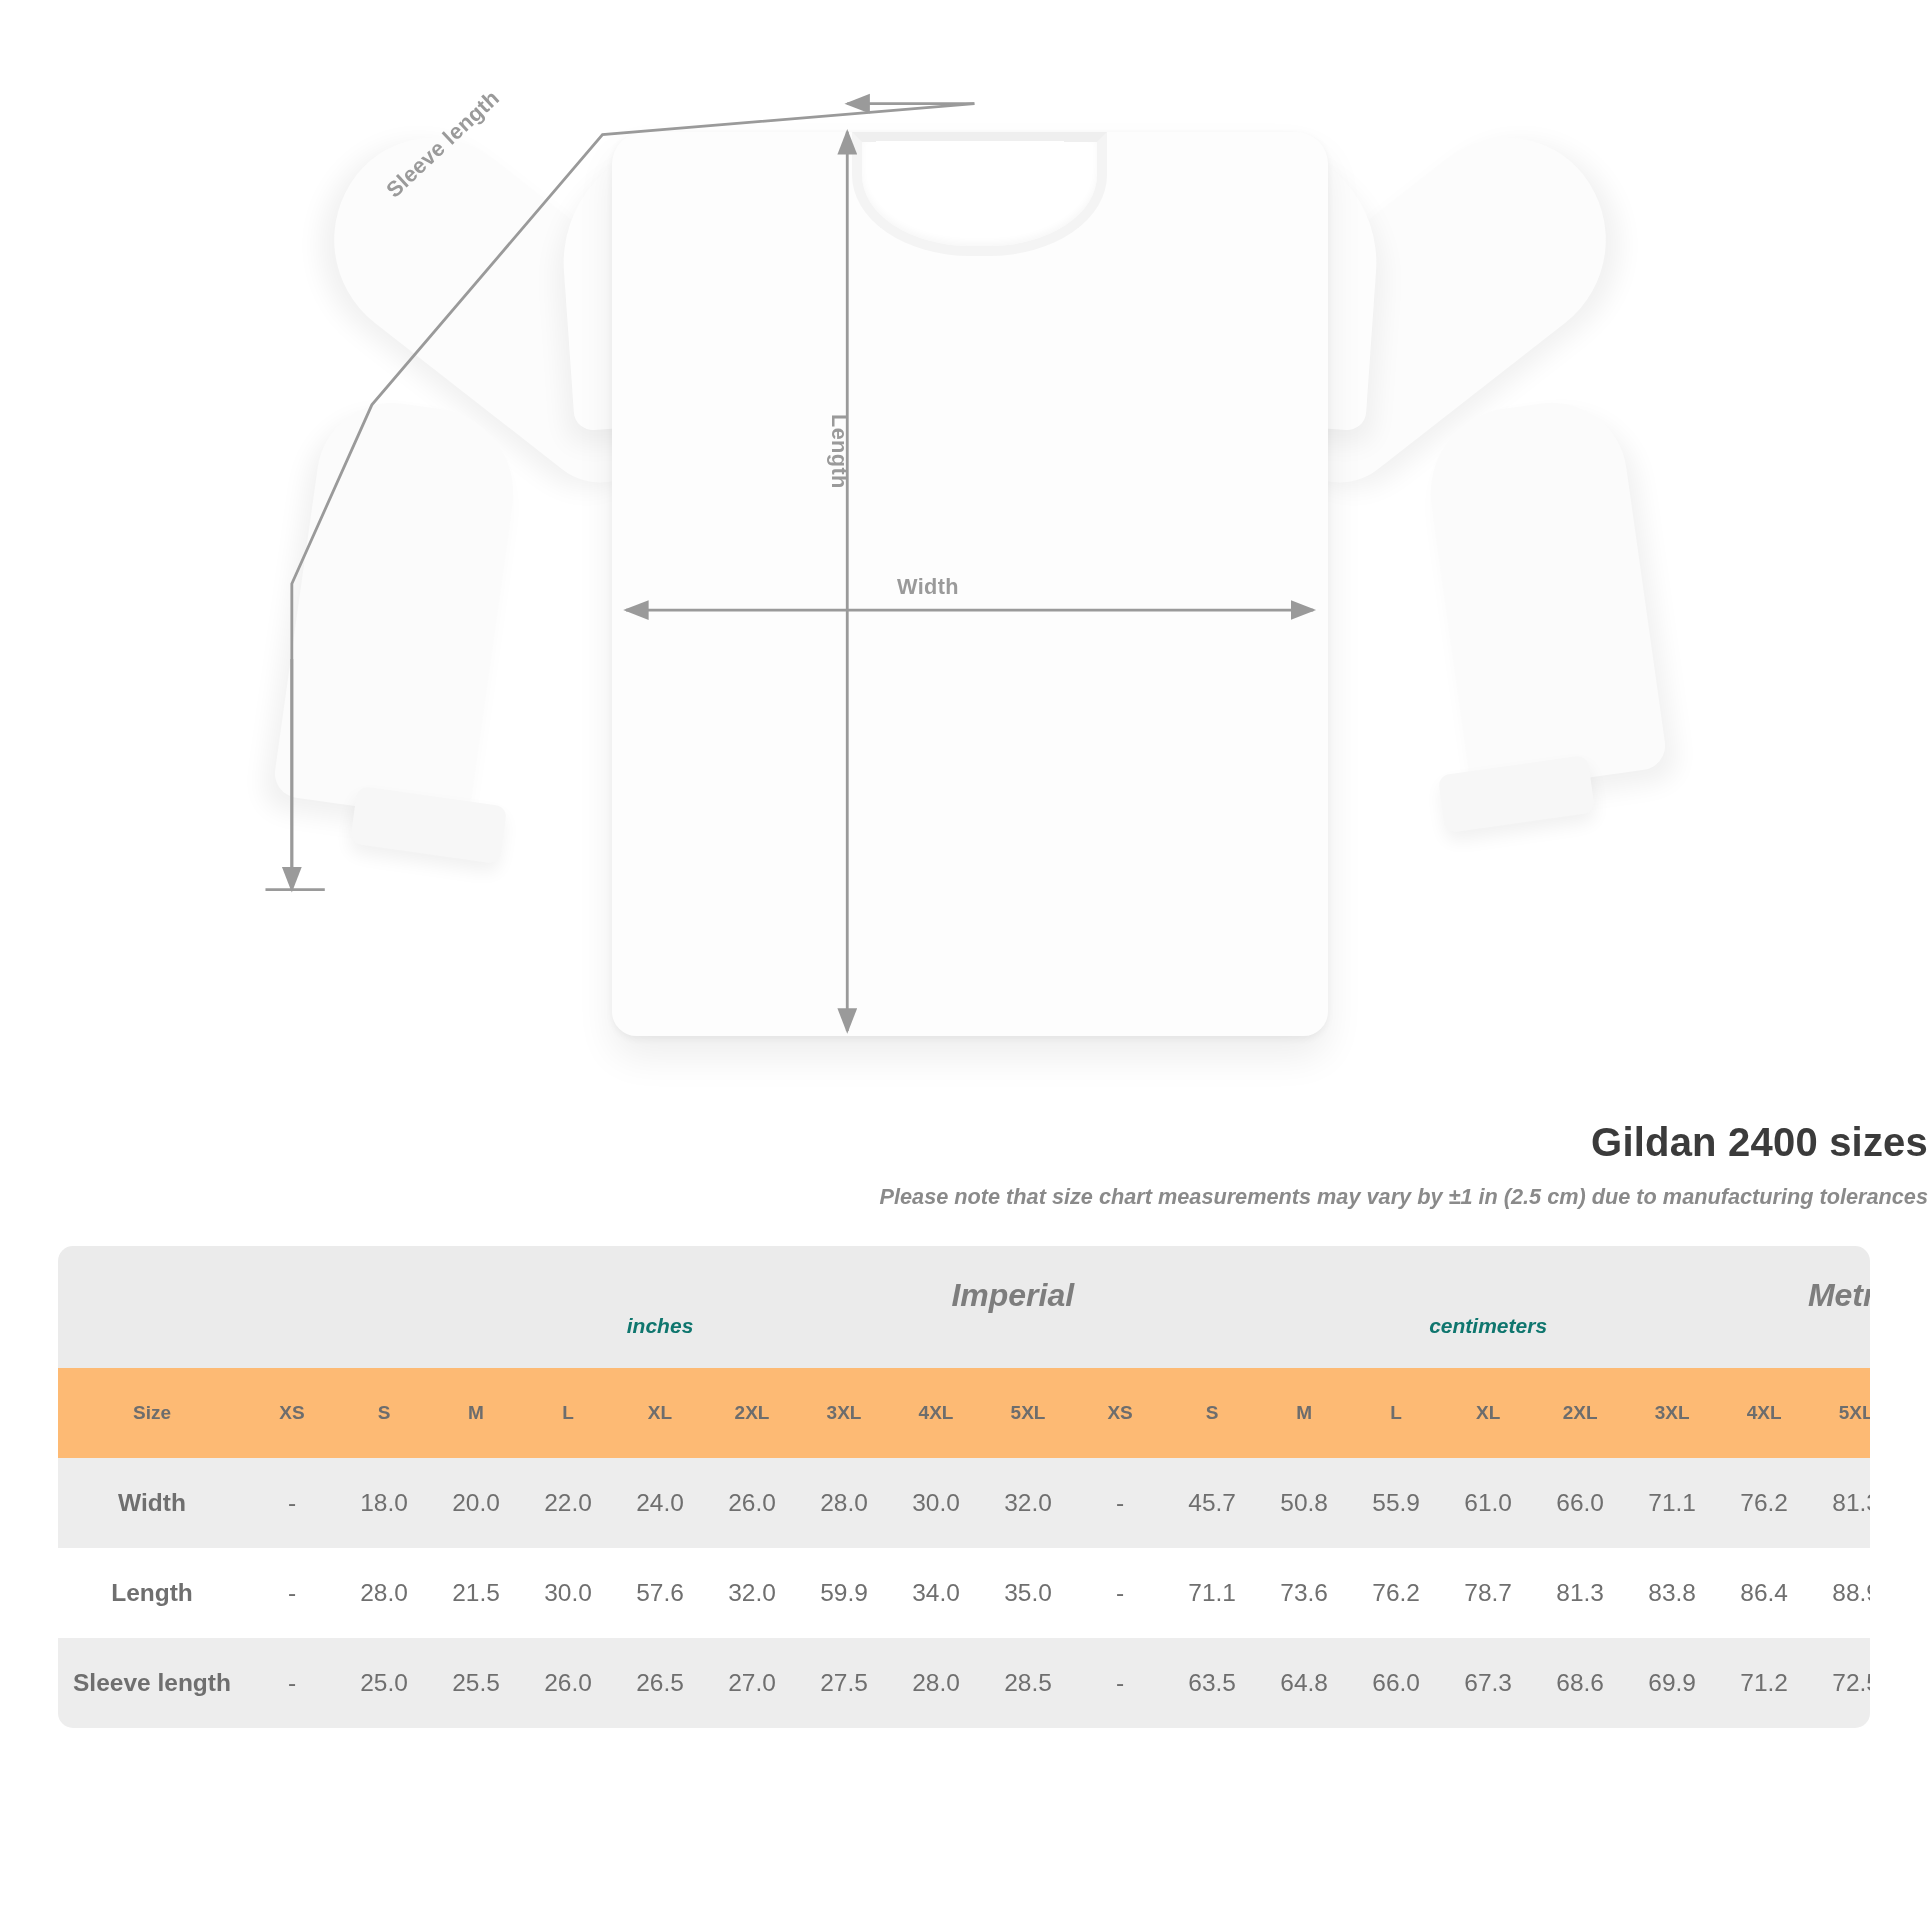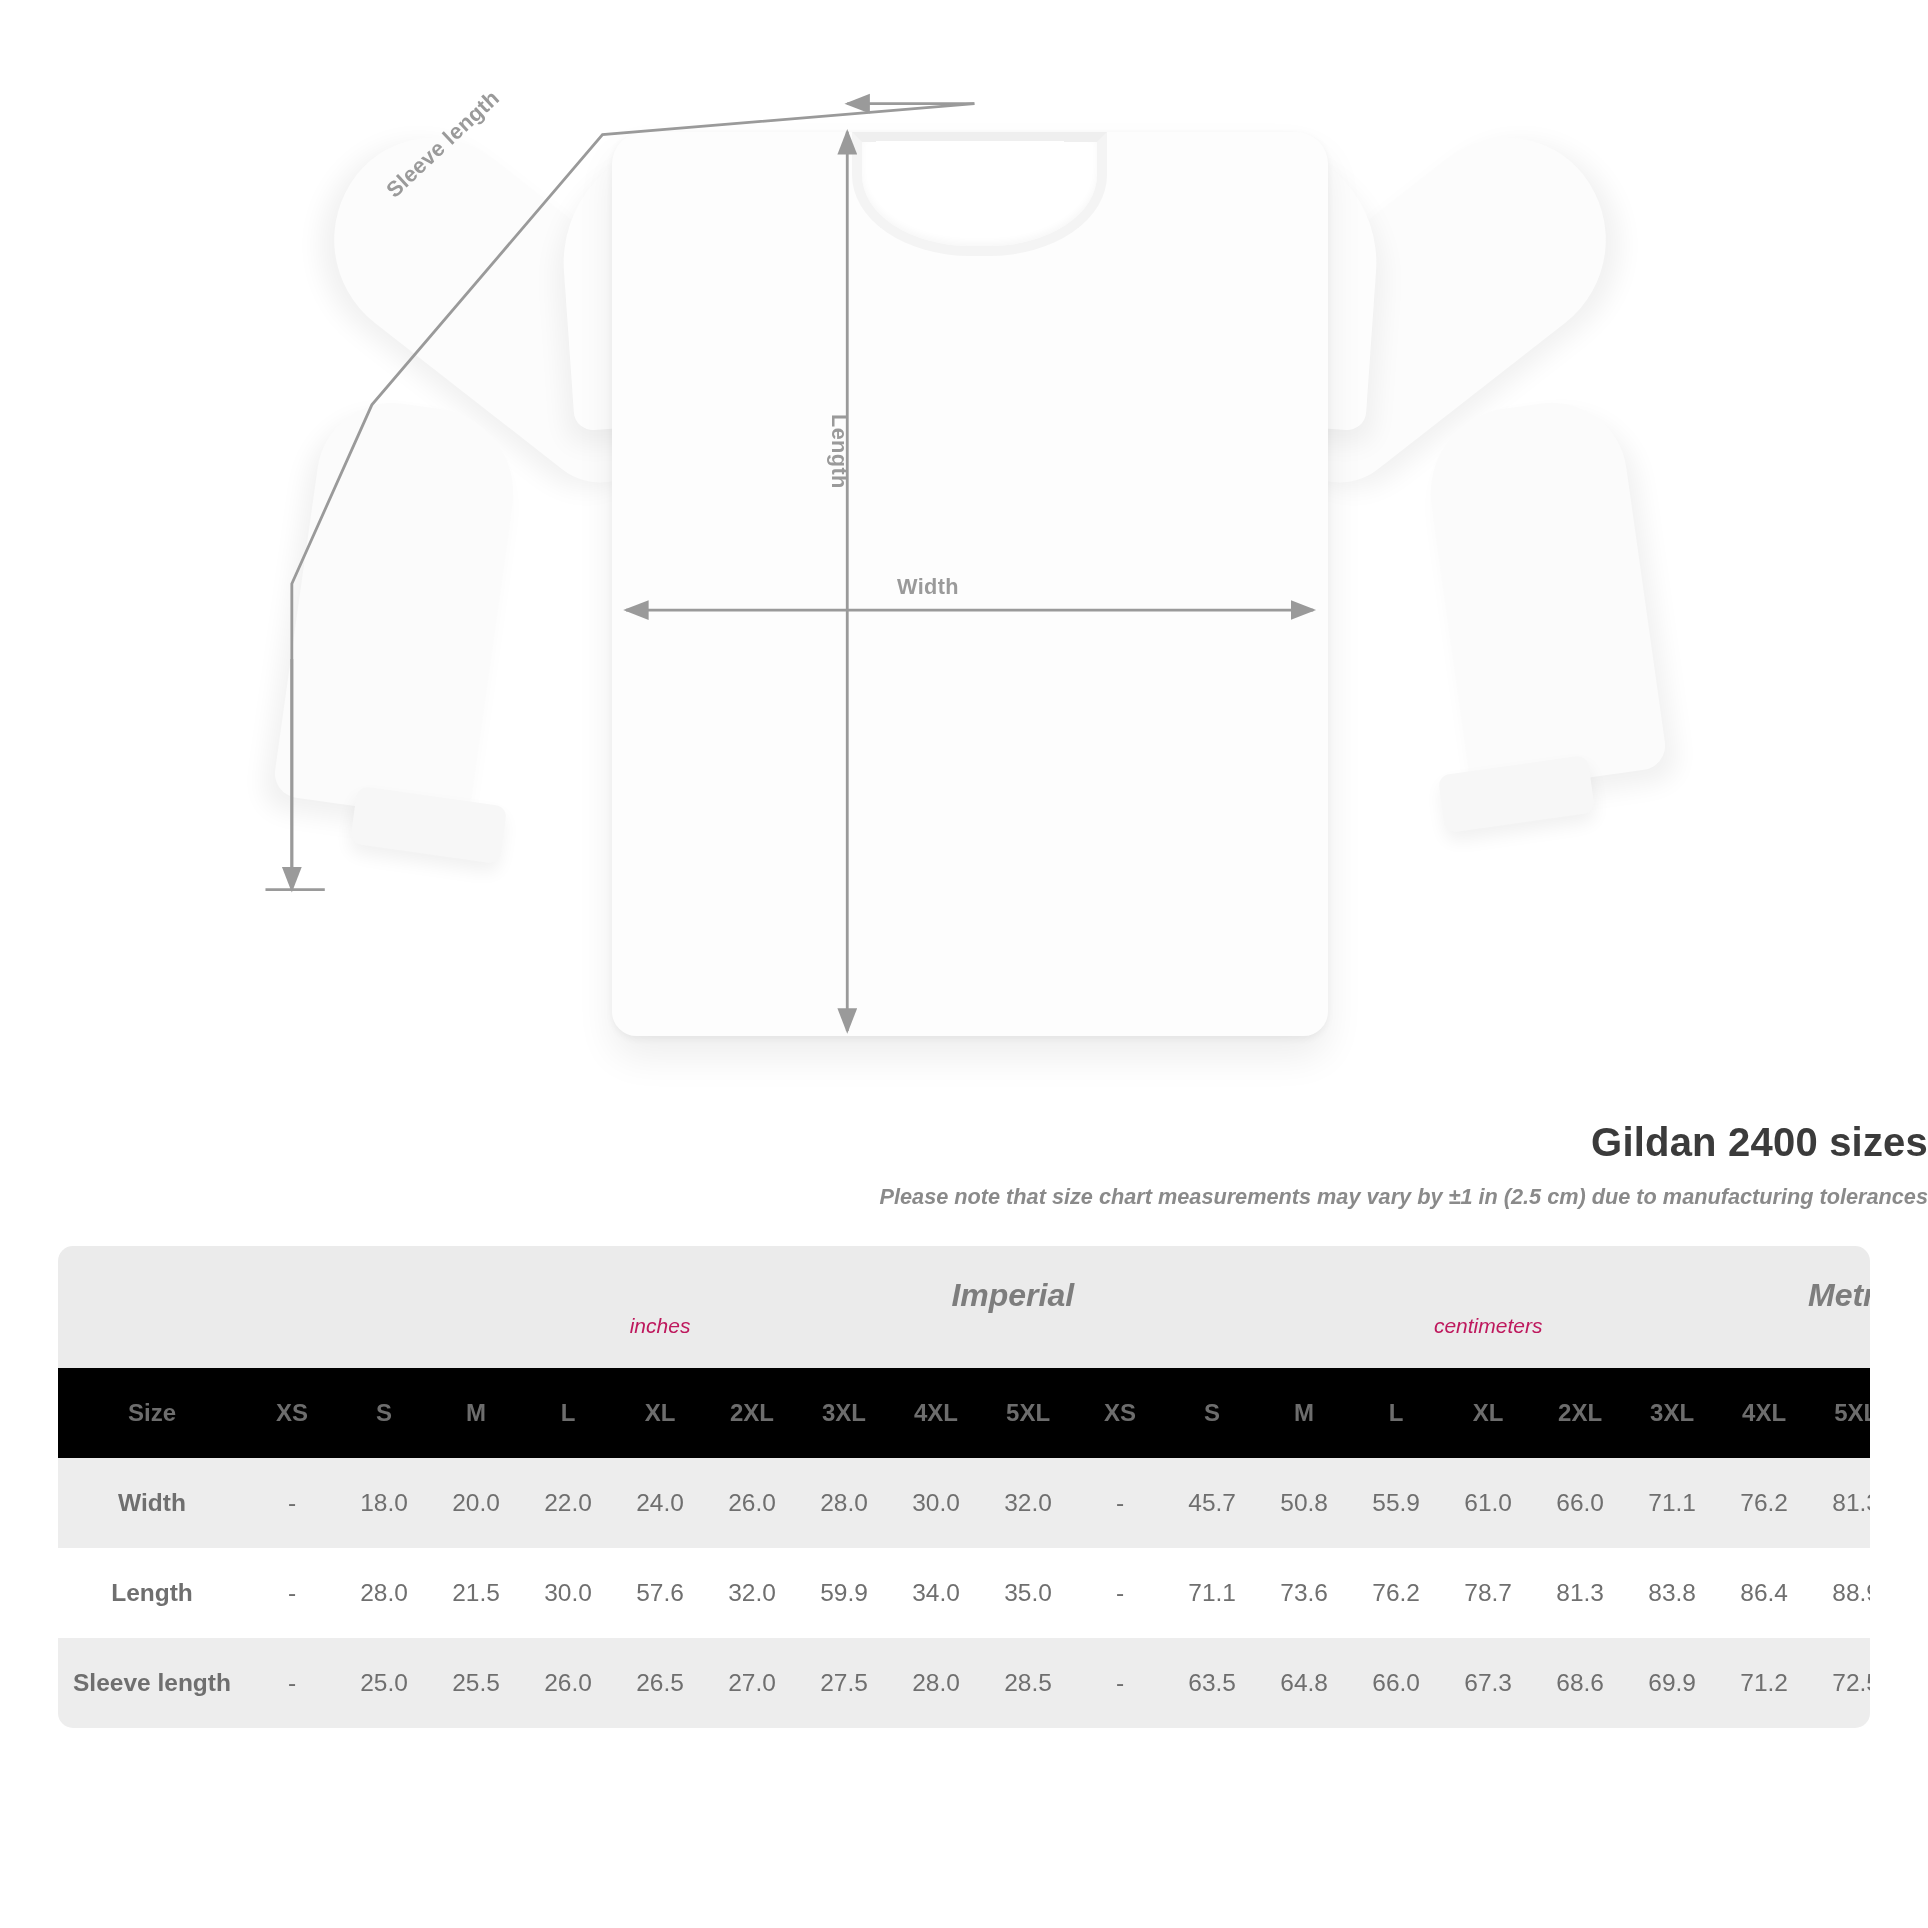--- a/index.html
+++ b/index.html
@@ -230,29 +230,29 @@
     font-size: 32px;
     font-weight: bold;
     font-style: italic;
     color: #7d7d7d;
     line-height: 1.15;
     text-align: right;
   }
   .unit-head .unit-sub {
     font-size: 21px;
     font-style: italic;
-    color: #be185d;
-    font-weight: normal;
+    color: #0f766e;
+    font-weight: bold;
   }
   tr.head-row td {
     height: 90px;
-    background: #000000;
+    background: #fdba74;
     font-weight: bold;
     color: #6d6d6d;
-    font-size: 24px;
+    font-size: 19px;
   }
   tr.data-row td {
     height: 90px;
     font-size: 24.5px;
   }
   tr.data-row.shaded td { background: #ededed; }
   tr.data-row.plain td { background: #ffffff; }
   td.rowlabel {
     font-weight: bold;
     color: #6d6d6d;

